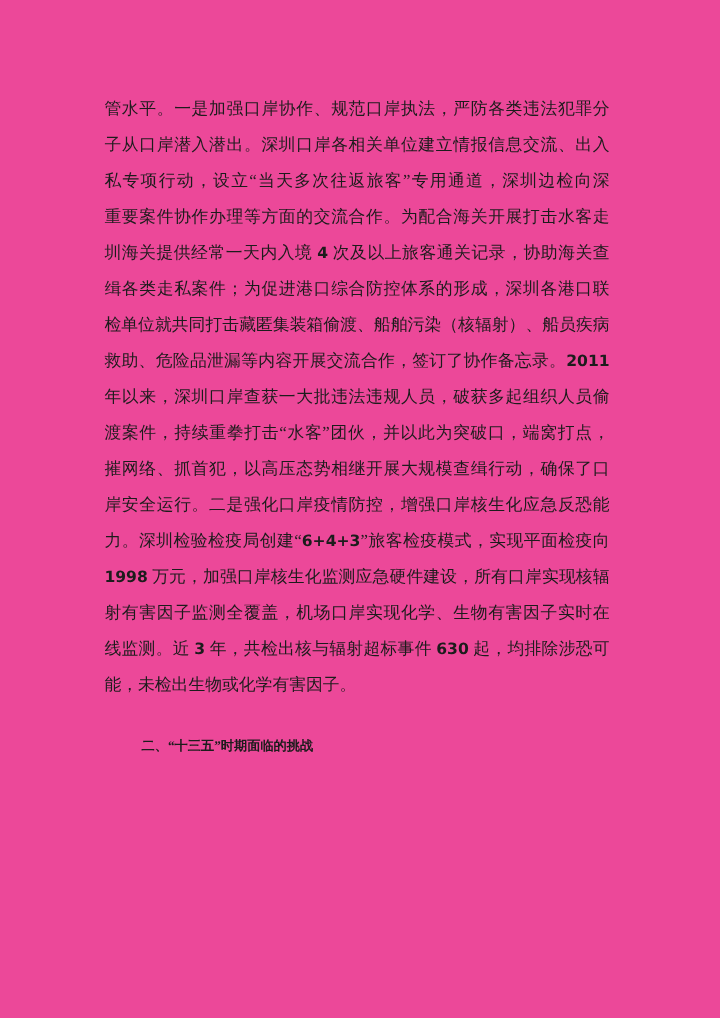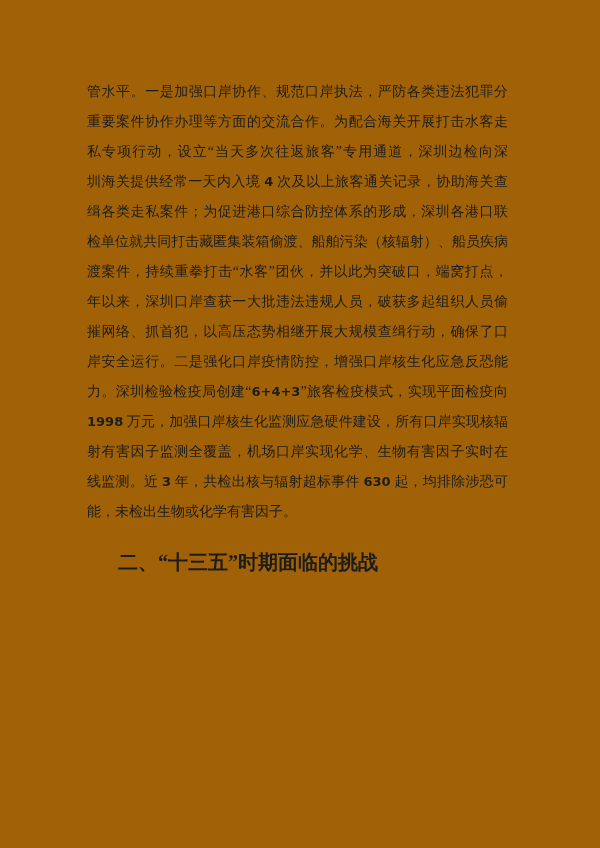--- a/index.html
+++ b/index.html
@@ -11,21 +11,21 @@
     width: 600px;
     height: 848px;
     overflow: hidden;
     font-family: "Liberation Serif", "DejaVu Serif", serif;
     color: #1c1c1c;
   }
   .page {
     box-sizing: border-box;
     width: 600px;
     height: 848px;
-    background: #a16207;
+    background: #ec4899;
     padding: 77px 92px 0 87px;
     overflow: hidden;
   }
   .paragraph {
     width: 421px;
   }
   .line {
     font-size: 14px;
     line-height: 30px;
     height: 30px;
@@ -39,41 +39,43 @@
     text-align-last: left;
     font-family: Liberation Mono, monospace;
   }
   .num {
     font-family: "DejaVu Sans", "Liberation Sans", sans-serif;
     font-weight: 600;
     font-size: 13px;
   }
   .heading {
     margin: 20px 0 0 0;
-    font-size: 20px;
+    font-size: 11px;
     font-weight: bold;
     line-height: 30px;
     height: 30px;
     text-indent: 31px;
     white-space: nowrap;
   }
 </style>
 </head>
 <body>
 
 <div class="page">
   <div class="paragraph">
       <div class="line">管水平。一是加强口岸协作、规范口岸执法，严防各类违法犯罪分</div>
+      <div class="line">子从口岸潜入潜出。深圳口岸各相关单位建立情报信息交流、出入</div>
+      <div class="line">私专项行动，设立“当天多次往返旅客”专用通道，深圳边检向深</div>
       <div class="line">重要案件协作办理等方面的交流合作。为配合海关开展打击水客走</div>
-      <div class="line">私专项行动，设立“当天多次往返旅客”专用通道，深圳边检向深</div>
       <div class="line">圳海关提供经常一天内入境 <span class="num">4</span> 次及以上旅客通关记录，协助海关查</div>
       <div class="line">缉各类走私案件；为促进港口综合防控体系的形成，深圳各港口联</div>
       <div class="line">检单位就共同打击藏匿集装箱偷渡、船舶污染（核辐射）、船员疾病</div>
+      <div class="line">救助、危险品泄漏等内容开展交流合作，签订了协作备忘录。<span class="num">2011</span></div>
+      <div class="line">年以来，深圳口岸查获一大批违法违规人员，破获多起组织人员偷</div>
       <div class="line">渡案件，持续重拳打击“水客”团伙，并以此为突破口，端窝打点，</div>
-      <div class="line">年以来，深圳口岸查获一大批违法违规人员，破获多起组织人员偷</div>
       <div class="line">摧网络、抓首犯，以高压态势相继开展大规模查缉行动，确保了口</div>
       <div class="line">岸安全运行。二是强化口岸疫情防控，增强口岸核生化应急反恐能</div>
       <div class="line">力。深圳检验检疫局创建“<span class="num">6+4+3</span>”旅客检疫模式，实现平面检疫向</div>
       <div class="line"><span class="num">1998</span> 万元，加强口岸核生化监测应急硬件建设，所有口岸实现核辐</div>
       <div class="line">射有害因子监测全覆盖，机场口岸实现化学、生物有害因子实时在</div>
       <div class="line">线监测。近 <span class="num">3</span> 年，共检出核与辐射超标事件 <span class="num">630</span> 起，均排除涉恐可</div>
       <div class="line para-end">能，未检出生物或化学有害因子。</div>
     </div>
   <h2 class="heading">二、“十三五”时期面临的挑战</h2>
 </div>

